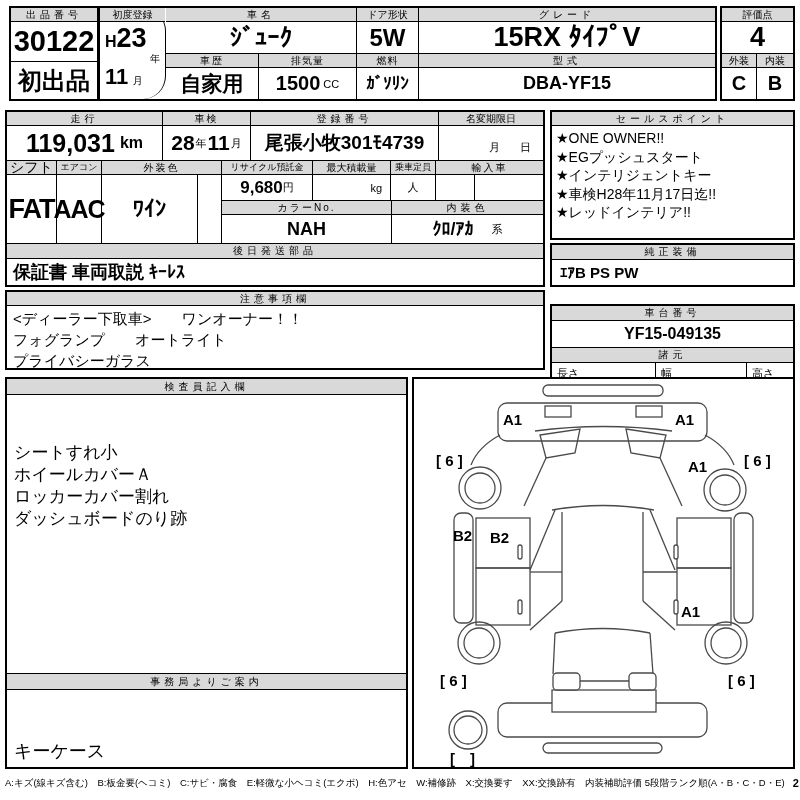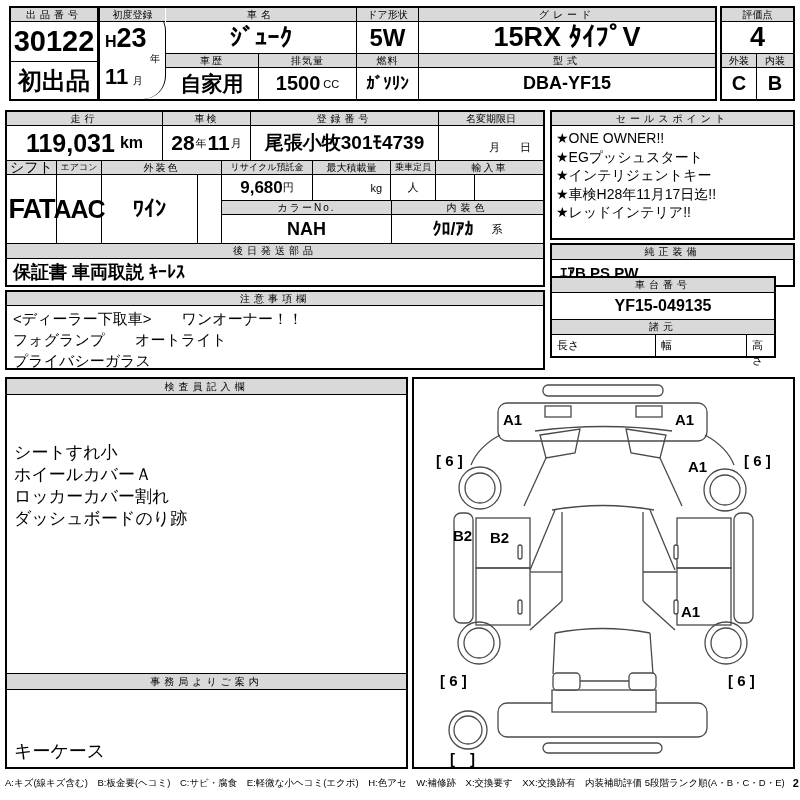--- a/index.html
+++ b/index.html
@@ -194,21 +194,21 @@
 
   <div class="box" style="left:5px;top:290px;width:540px;height:80px;">
     <div class="hdr">注意事項欄</div>
     <div class="txtlines">
       <div>&lt;ディーラー下取車&gt;　　ワンオーナー！！</div>
       <div>フォグランプ　　オートライト</div>
       <div>プライバシーガラス</div>
     </div>
   </div>
 
-  <div class="box" style="left:550px;top:276px;width:226px;height:82px;">
+  <div class="box" style="left:550px;top:304px;width:245px;height:82px;">
     <div class="hdr" style="height:14px;line-height:14px;">車台番号</div>
     <div class="v bb" style="height:26px;font-size:16px;">YF15-049135</div>
     <div class="hdr" style="height:14px;line-height:14px;">諸元</div>
     <div class="row" style="flex:1;">
       <div class="br" style="width:93px;padding:3px 5px;font-size:11px;">長さ</div>
       <div class="br" style="width:80px;padding:3px 5px;font-size:11px;">幅</div>
       <div style="flex:1;padding:3px 5px;font-size:11px;">高さ</div>
     </div>
   </div>
 

